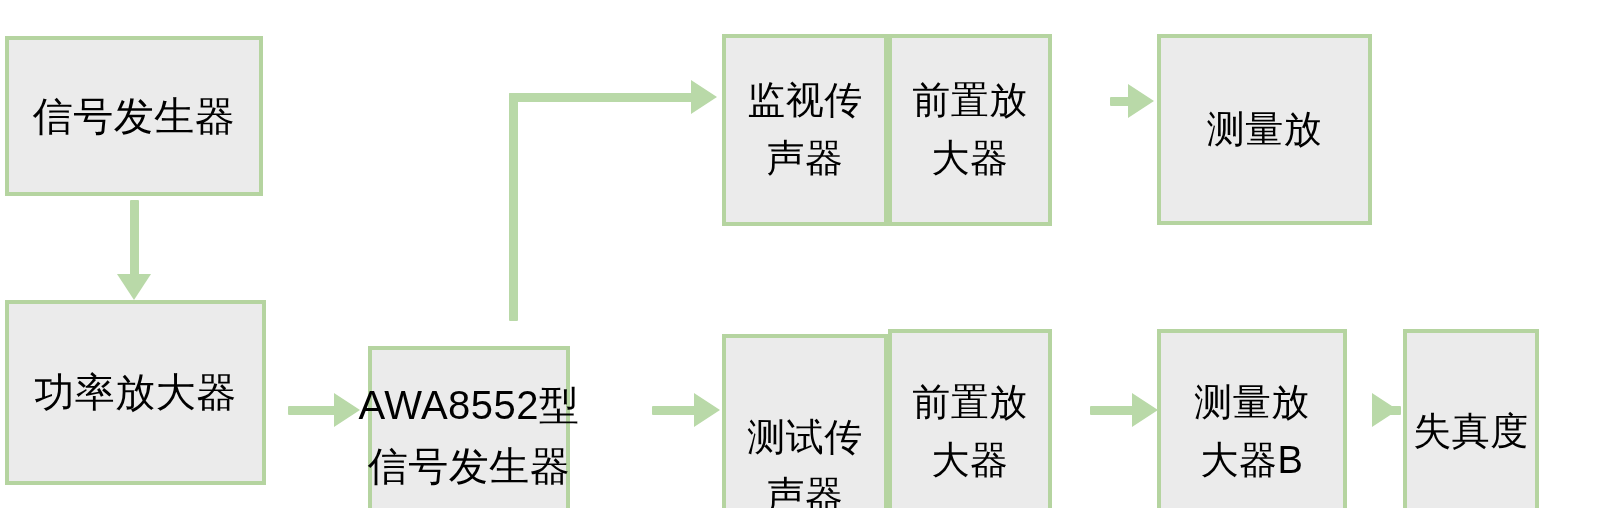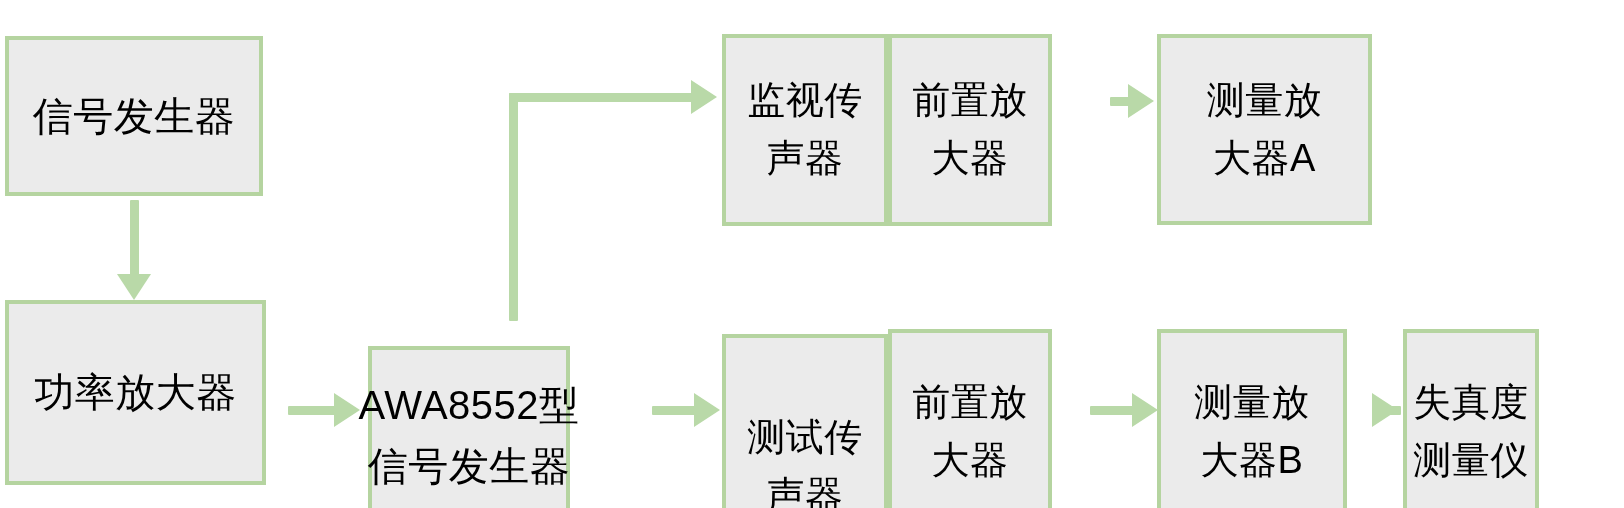--- a/index.html
+++ b/index.html
@@ -88,41 +88,39 @@
     <span class="line">声器</span>
   </div>
 
   <div class="node fs-mid" style="left:888px; top:5px; width:164px; height:192px;">
     <span class="line">前置放</span>
     <span class="line">大器</span>
   </div>
 
   <div class="node fs-mid" style="left:1157px; top:5px; width:215px; height:191px;">
     <span class="line">测量放</span>
-    <span class="line">大器A</span>
   </div>
 
   <div class="node fs-mid" style="left:722px; top:305px; width:166px; height:266px;">
     <span class="line">测试传</span>
     <span class="line">声器</span>
   </div>
 
   <div class="node fs-mid" style="left:888px; top:300px; width:164px; height:205px;">
     <span class="line">前置放</span>
     <span class="line">大器</span>
   </div>
 
   <div class="node fs-mid" style="left:1157px; top:300px; width:190px; height:205px;">
     <span class="line">测量放</span>
     <span class="line">大器B</span>
   </div>
 
   <div class="node fs-mid" style="left:1403px; top:300px; width:136px; height:205px;">
     <span class="line">失真度</span>
-    <span class="line">测量仪</span>
   </div>
 
   <div class="conn">
     <div class="v-shaft" style="left:130px; top:200px; height:75px;"></div>
     <div class="arrow-down" style="left:117px; top:274px;"></div>
   </div>
 
   <div class="conn">
     <div class="h-shaft" style="left:288px; top:406px; width:48px;"></div>
     <div class="arrow-right" style="left:334px; top:393px;"></div>

